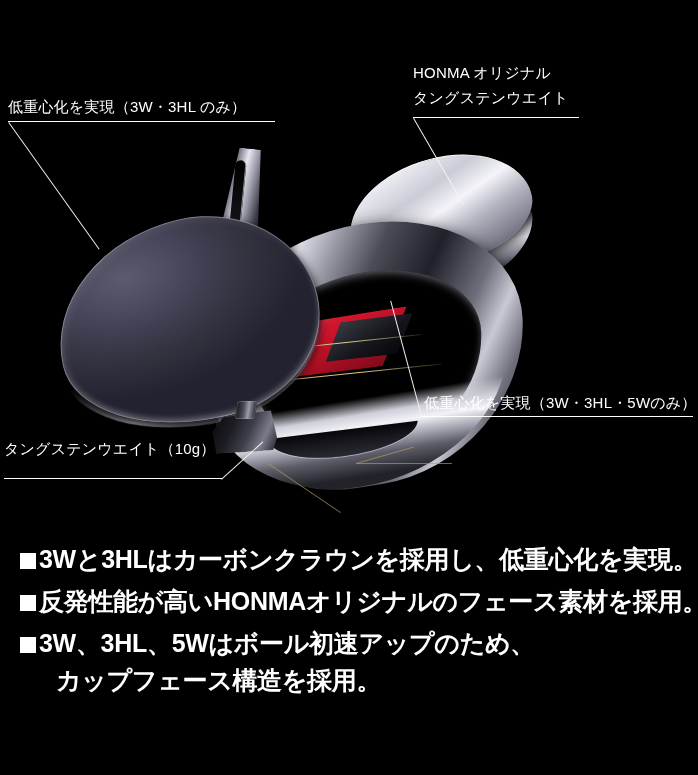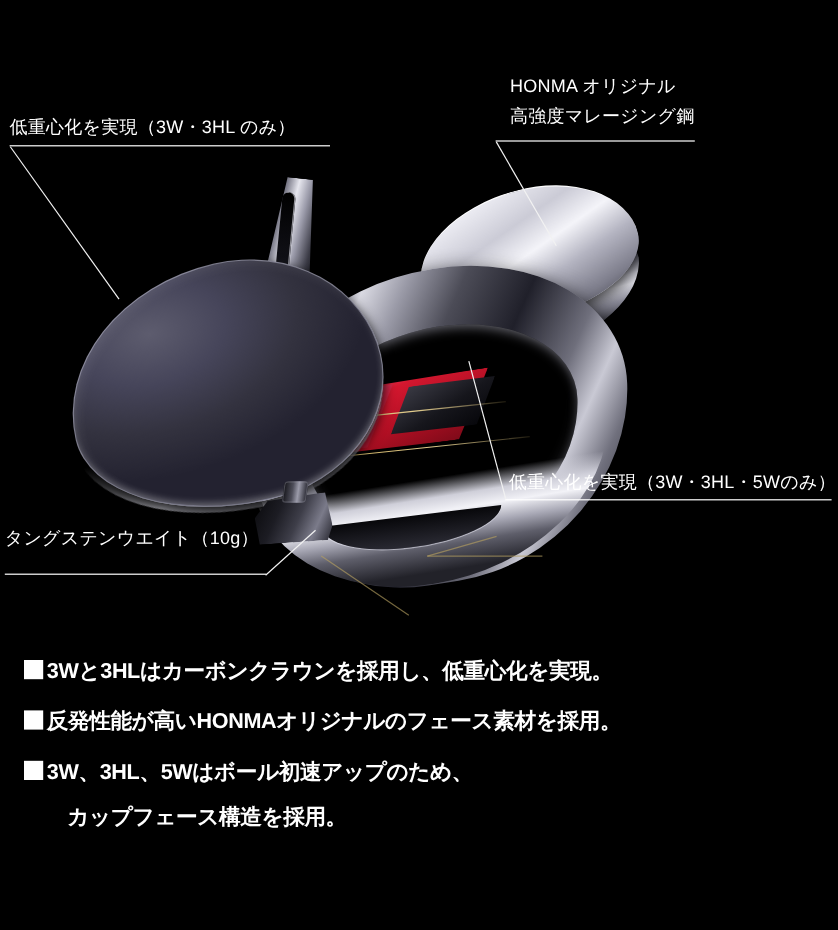--- a/index.html
+++ b/index.html
@@ -246,21 +246,21 @@
 
   
   #bullets {
     position: absolute;
     left: 20px; top: 538px;
     width: 660px;
     color: #ffffff;
   }
   .blt {
     display: block;
-    font-size: 18px;
+    font-size: 25px;
     font-weight: 700;
     line-height: 42px;
     letter-spacing: -0.3px;
     white-space: nowrap;
   }
   .blt .sq {
     display: inline-block;
     width: 16px; height: 16px;
     background: #ffffff;
     margin-right: 3px;
@@ -306,23 +306,23 @@
     <div class="weight-body"></div>
     <div class="weight-top"></div>
   </div>
 
   <div class="callout" style="left:8px; top:94px;">
     <span class="ln">低重心化を実現（3W・3HL のみ）</span>
   </div>
   <div class="rule" style="left:8px; top:121px; width:267px;"></div>
   <div class="leader" style="left:9px; top:122px; width:156px; transform:rotate(54.5deg);"></div>
 
-  <div class="callout" style="left:425px; top:60px;">
+  <div class="callout" style="left:413px; top:60px;">
     <span class="ln">HONMA オリジナル</span>
-    <span class="ln">高強度マレージング鋼</span>
+    <span class="ln">タングステンウエイト</span>
   </div>
   <div class="rule" style="left:413px; top:117px; width:166px;"></div>
   <div class="leader" style="left:414px; top:118px; width:100px; transform:rotate(60deg);"></div>
 
   <div class="callout" style="left:424px; top:390px;">
     <span class="ln">低重心化を実現（3W・3HL・5Wのみ）</span>
   </div>
   <div class="rule" style="left:421px; top:416px; width:272px;"></div>
   <div class="leader" style="left:421px; top:416px; width:119px; transform:rotate(-105deg);"></div>
 

